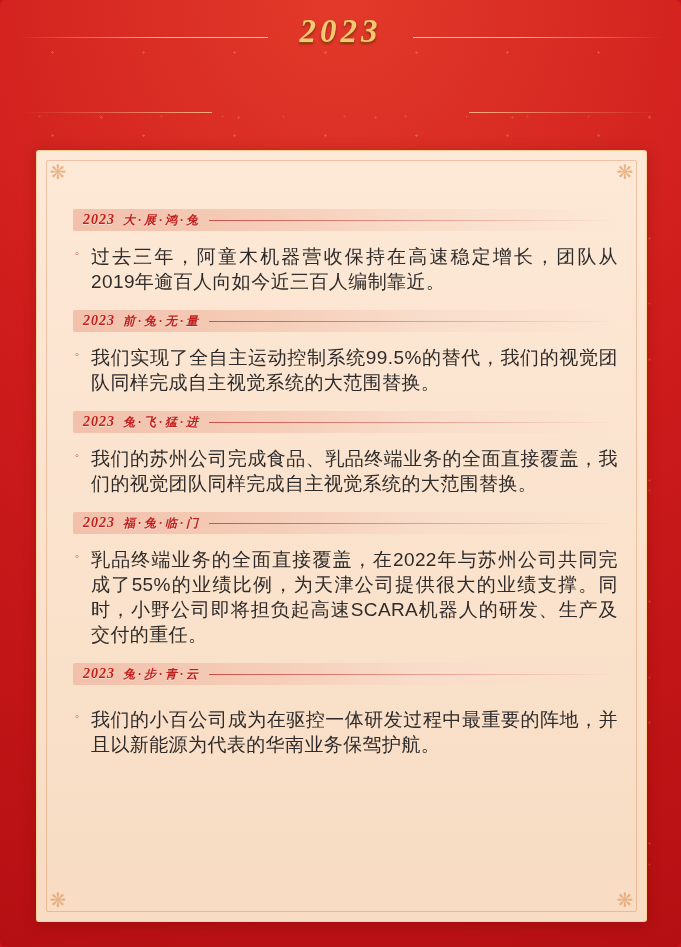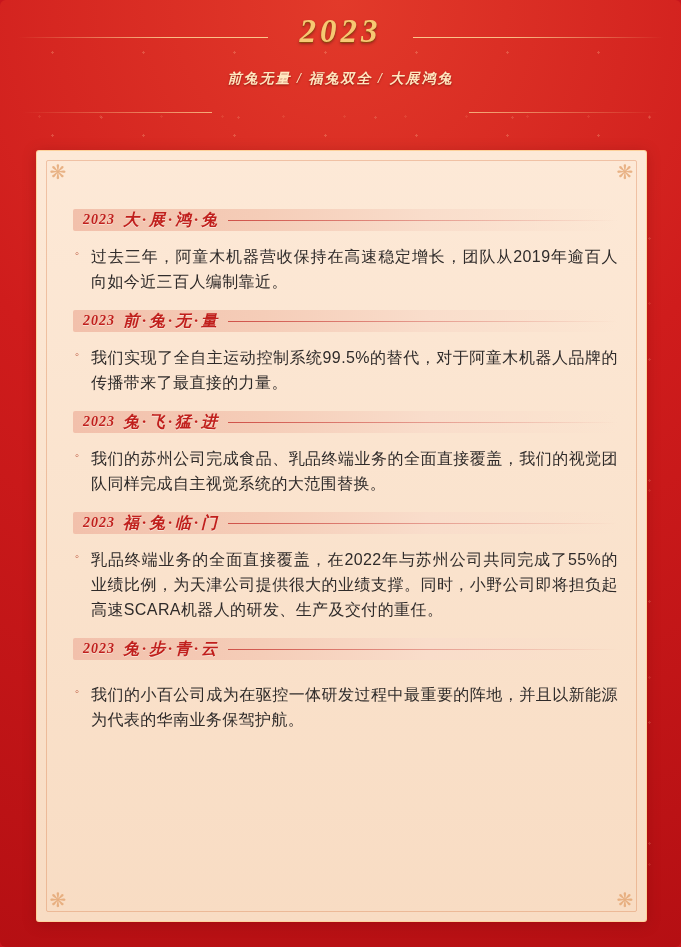--- a/index.html
+++ b/index.html
@@ -186,21 +186,21 @@
     font-size: 14px;
     color: #c01f1c;
     letter-spacing: 1px;
     margin-right: 8px;
     text-shadow: 0 1px 0 rgba(255,255,255,.45);
   }
   .sec-head .tt {
     font-family: "Liberation Serif", serif;
     font-style: italic;
     font-weight: bold;
-    font-size: 16px;
+    font-size: 12px;
     color: #c01f1c;
     letter-spacing: 3px;
     text-shadow: 0 1px 0 rgba(255,255,255,.45);
   }
   .sec-head .tail {
     flex: 1;
     height: 1px;
     margin-left: 8px;
     background: linear-gradient(90deg, rgba(192,31,28,.7), rgba(192,31,28,0));
   }
@@ -214,40 +214,39 @@
     flex: 0 0 auto;
     width: 16px;
     padding-top: 4px;
     color: #b4462c;
     font-size: 11px;
     line-height: 1;
   }
   .ptext {
     flex: 1;
     font-family: "Liberation Sans", sans-serif;
-    font-size: 16px;
+    font-size: 19px;
     line-height: 25px;
     color: #2f2b2a;
     letter-spacing: .4px;
     text-align: justify;
   }
 </style>
 </head>
 <body>
 
 <div class="poster">
   <div class="speckles"></div>
 
   <div class="header">
     <div class="year-big">2023</div>
     <div class="rule left"></div>
     <div class="rule right"></div>
 
 
-    <div class="subtitle">前兔无量  /  福兔双全  /  大展鸿兔</div>
     <div class="sub-rule left"></div>
     <div class="sub-rule right"></div>
   </div>
 
   <div class="card-outer">
     <div class="card-inner"></div>
     <div class="corner tl">❋</div>
     <div class="corner tr">❋</div>
     <div class="corner bl">❋</div>
     <div class="corner br">❋</div>
@@ -267,21 +266,21 @@
       </div>
 
       <div class="section">
         <div class="sec-head">
           <span class="yr">2023</span>
           <span class="tt">前·兔·无·量</span>
           <span class="tail"></span>
         </div>
         <div class="para">
           <span class="bullet">◦</span>
-          <span class="ptext">我们实现了全自主运动控制系统99.5%的替代，对于阿童木机器人品牌的传播带来了最直接的力量。</span>
+          <span class="ptext">我们实现了全自主运动控制系统99.5%的替代，我们的视觉团队同样完成自主视觉系统的大范围替换。</span>
         </div>
       </div>
 
       <div class="section">
         <div class="sec-head">
           <span class="yr">2023</span>
           <span class="tt">兔·飞·猛·进</span>
           <span class="tail"></span>
         </div>
         <div class="para">

